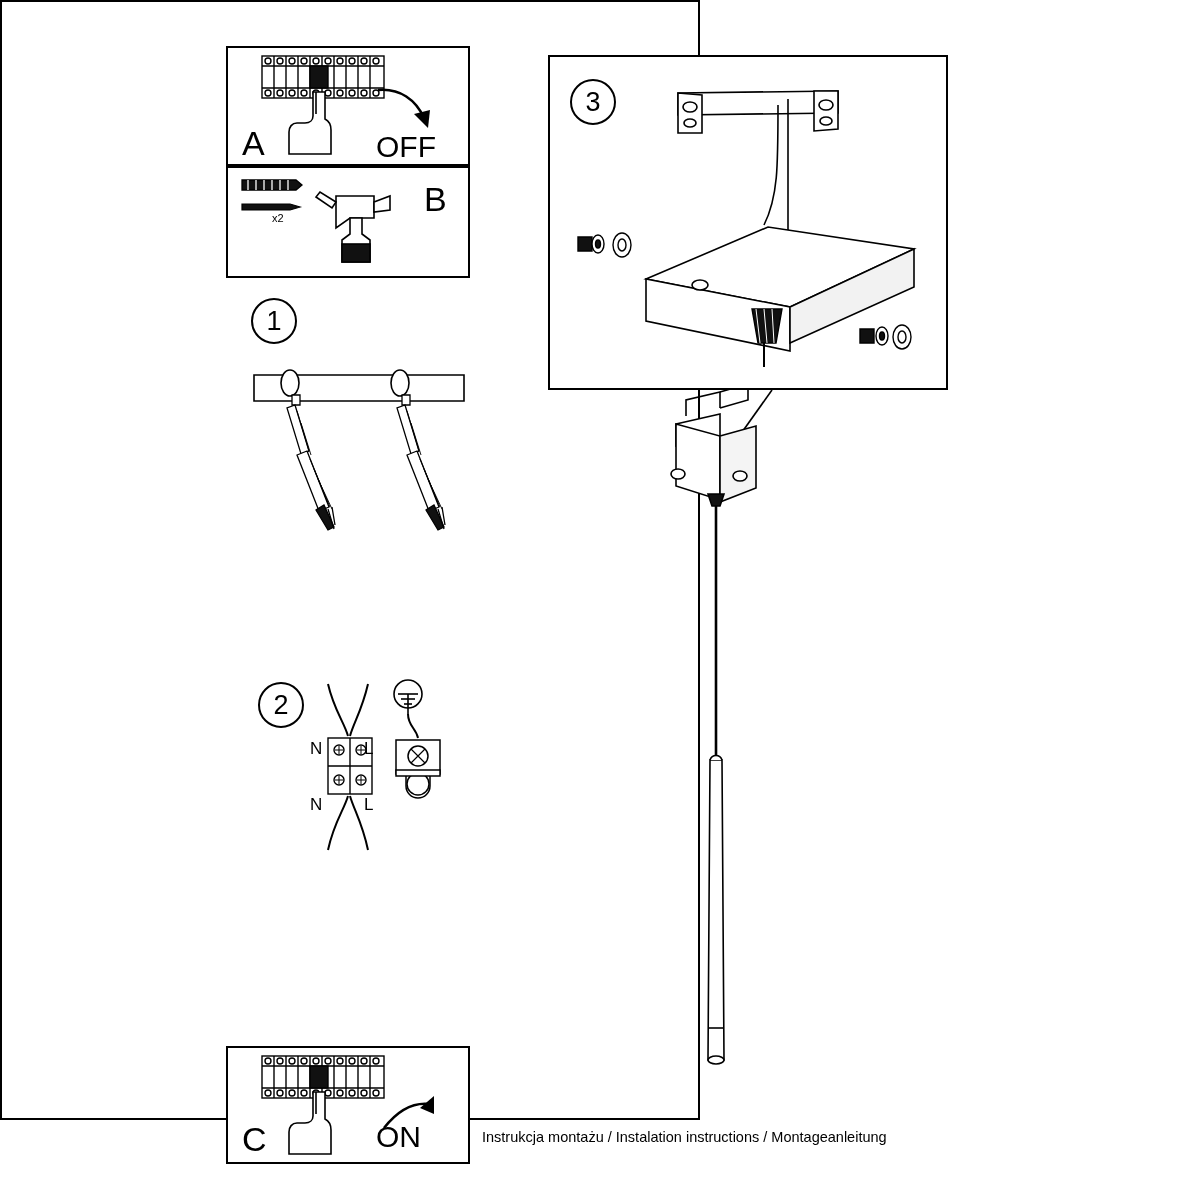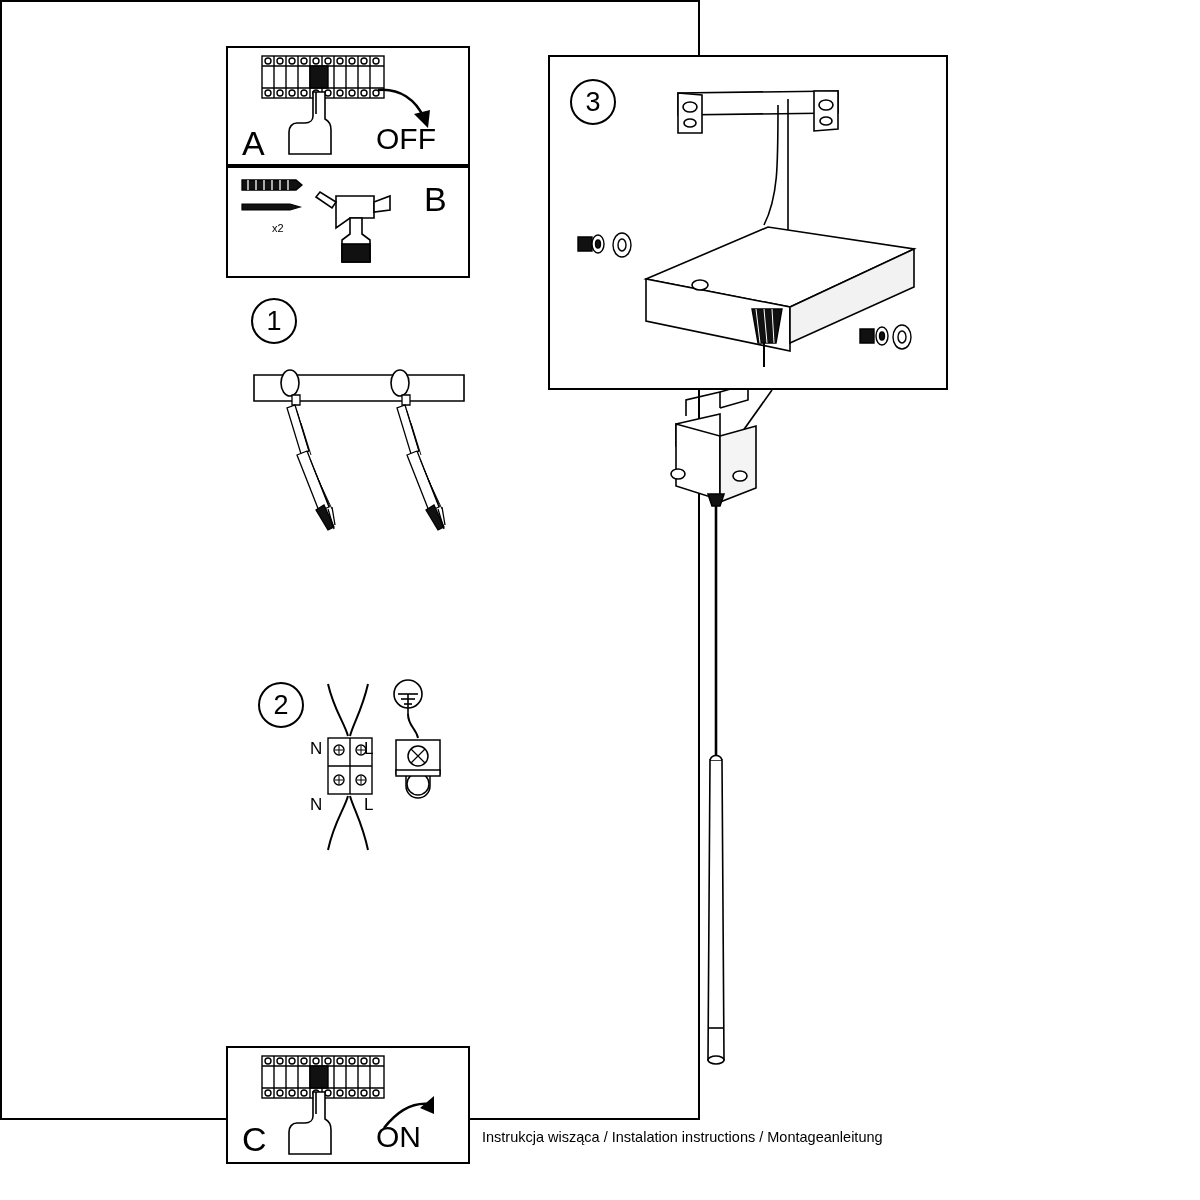--- a/index.html
+++ b/index.html
@@ -128,21 +128,21 @@
         <path d="M85 44 l0 24 c0 4 -3 7 -8 7 l-8 0 c-5 0 -8 4 -8 9 l0 22 l42 0 l0 -24 c0 -6 -2 -9 -6 -11 l0 -27 z"></path>
         <path d="M88 44 l0 22"></path>
       </g>
 
       <g stroke="#000" fill="none" stroke-width="2.6">
         <path d="M150 42 C172 40 188 52 196 70"></path>
       </g>
       <polygon points="200,80 186,66 202,62" fill="#000"></polygon>
     </svg>
     <div class="label-letter abs" style="left:14px; top:78px;">A</div>
-    <div class="label-word abs" style="left:148px; top:74px;">OFF</div>
+    <div class="label-word abs" style="left:148px; top:82px;">OFF</div>
   </div>
 
   <div class="box" style="left:226px; top:166px; width:244px; height:112px;">
     <svg width="240" height="108" viewBox="0 0 240 108">
 
       <g stroke="#000" fill="#fff" stroke-width="1.3">
         <path d="M14 12 l54 0 l6 5 l-6 5 l-54 0 z" fill="#111"></path>
         <path d="M20 12 l0 10 M28 12 l0 10 M36 12 l0 10 M44 12 l0 10 M52 12 l0 10 M60 12 l0 10" stroke="#fff"></path>
       </g>
 
@@ -151,21 +151,21 @@
       </g>
 
       <g stroke="#000" fill="#fff" stroke-width="1.6">
         <path d="M108 28 l38 0 l0 22 l-24 0 l-14 10 z"></path>
         <path d="M146 34 l16 -6 l0 14 l-16 2 z"></path>
         <path d="M108 34 l-16 -10 l-4 5 l16 11 z"></path>
         <path d="M122 50 l0 16 l-8 6 l0 22 l28 0 l0 -22 l-8 -6 l0 -16 z"></path>
         <rect x="114" y="76" width="28" height="18" fill="#111"></rect>
       </g>
     </svg>
-    <div class="tiny-text abs" style="left:44px; top:54px;">x2</div>
+    <div class="tiny-text abs" style="left:44px; top:44px;">x2</div>
     <div class="label-letter abs" style="left:196px; top:14px;">B</div>
   </div>
 
   <div class="circle-num" style="left:251px; top:298px;">1</div>
   <svg class="abs" style="left:240px; top:355px;" width="270" height="200" viewBox="0 0 270 200">
 
     <g stroke="#000" fill="#fff" stroke-width="1.6">
       <path d="M14 20 l210 0 l0 26 l-210 0 z"></path>
       <ellipse cx="50" cy="28" rx="9" ry="13"></ellipse>
       <ellipse cx="160" cy="28" rx="9" ry="13"></ellipse>
@@ -367,15 +367,15 @@
       </g>
       <g stroke="#000" fill="none" stroke-width="2.6">
         <path d="M156 80 C170 62 186 54 202 56"></path>
       </g>
       <polygon points="206,48 192,60 206,66" fill="#000"></polygon>
     </svg>
     <div class="label-letter abs" style="left:14px; top:74px;">C</div>
     <div class="label-word abs" style="left:148px; top:72px;">ON</div>
   </div>
 
-  <div class="footer-text" style="left:482px; top:1127px;">Instrukcja wisząca / Instalation instructions / Montageanleitung</div>
+  <div class="footer-text" style="left:482px; top:1127px;">Instrukcja montażu / Instalation instructions / Montageanleitung</div>
 
 </div>
 
 </body></html>

